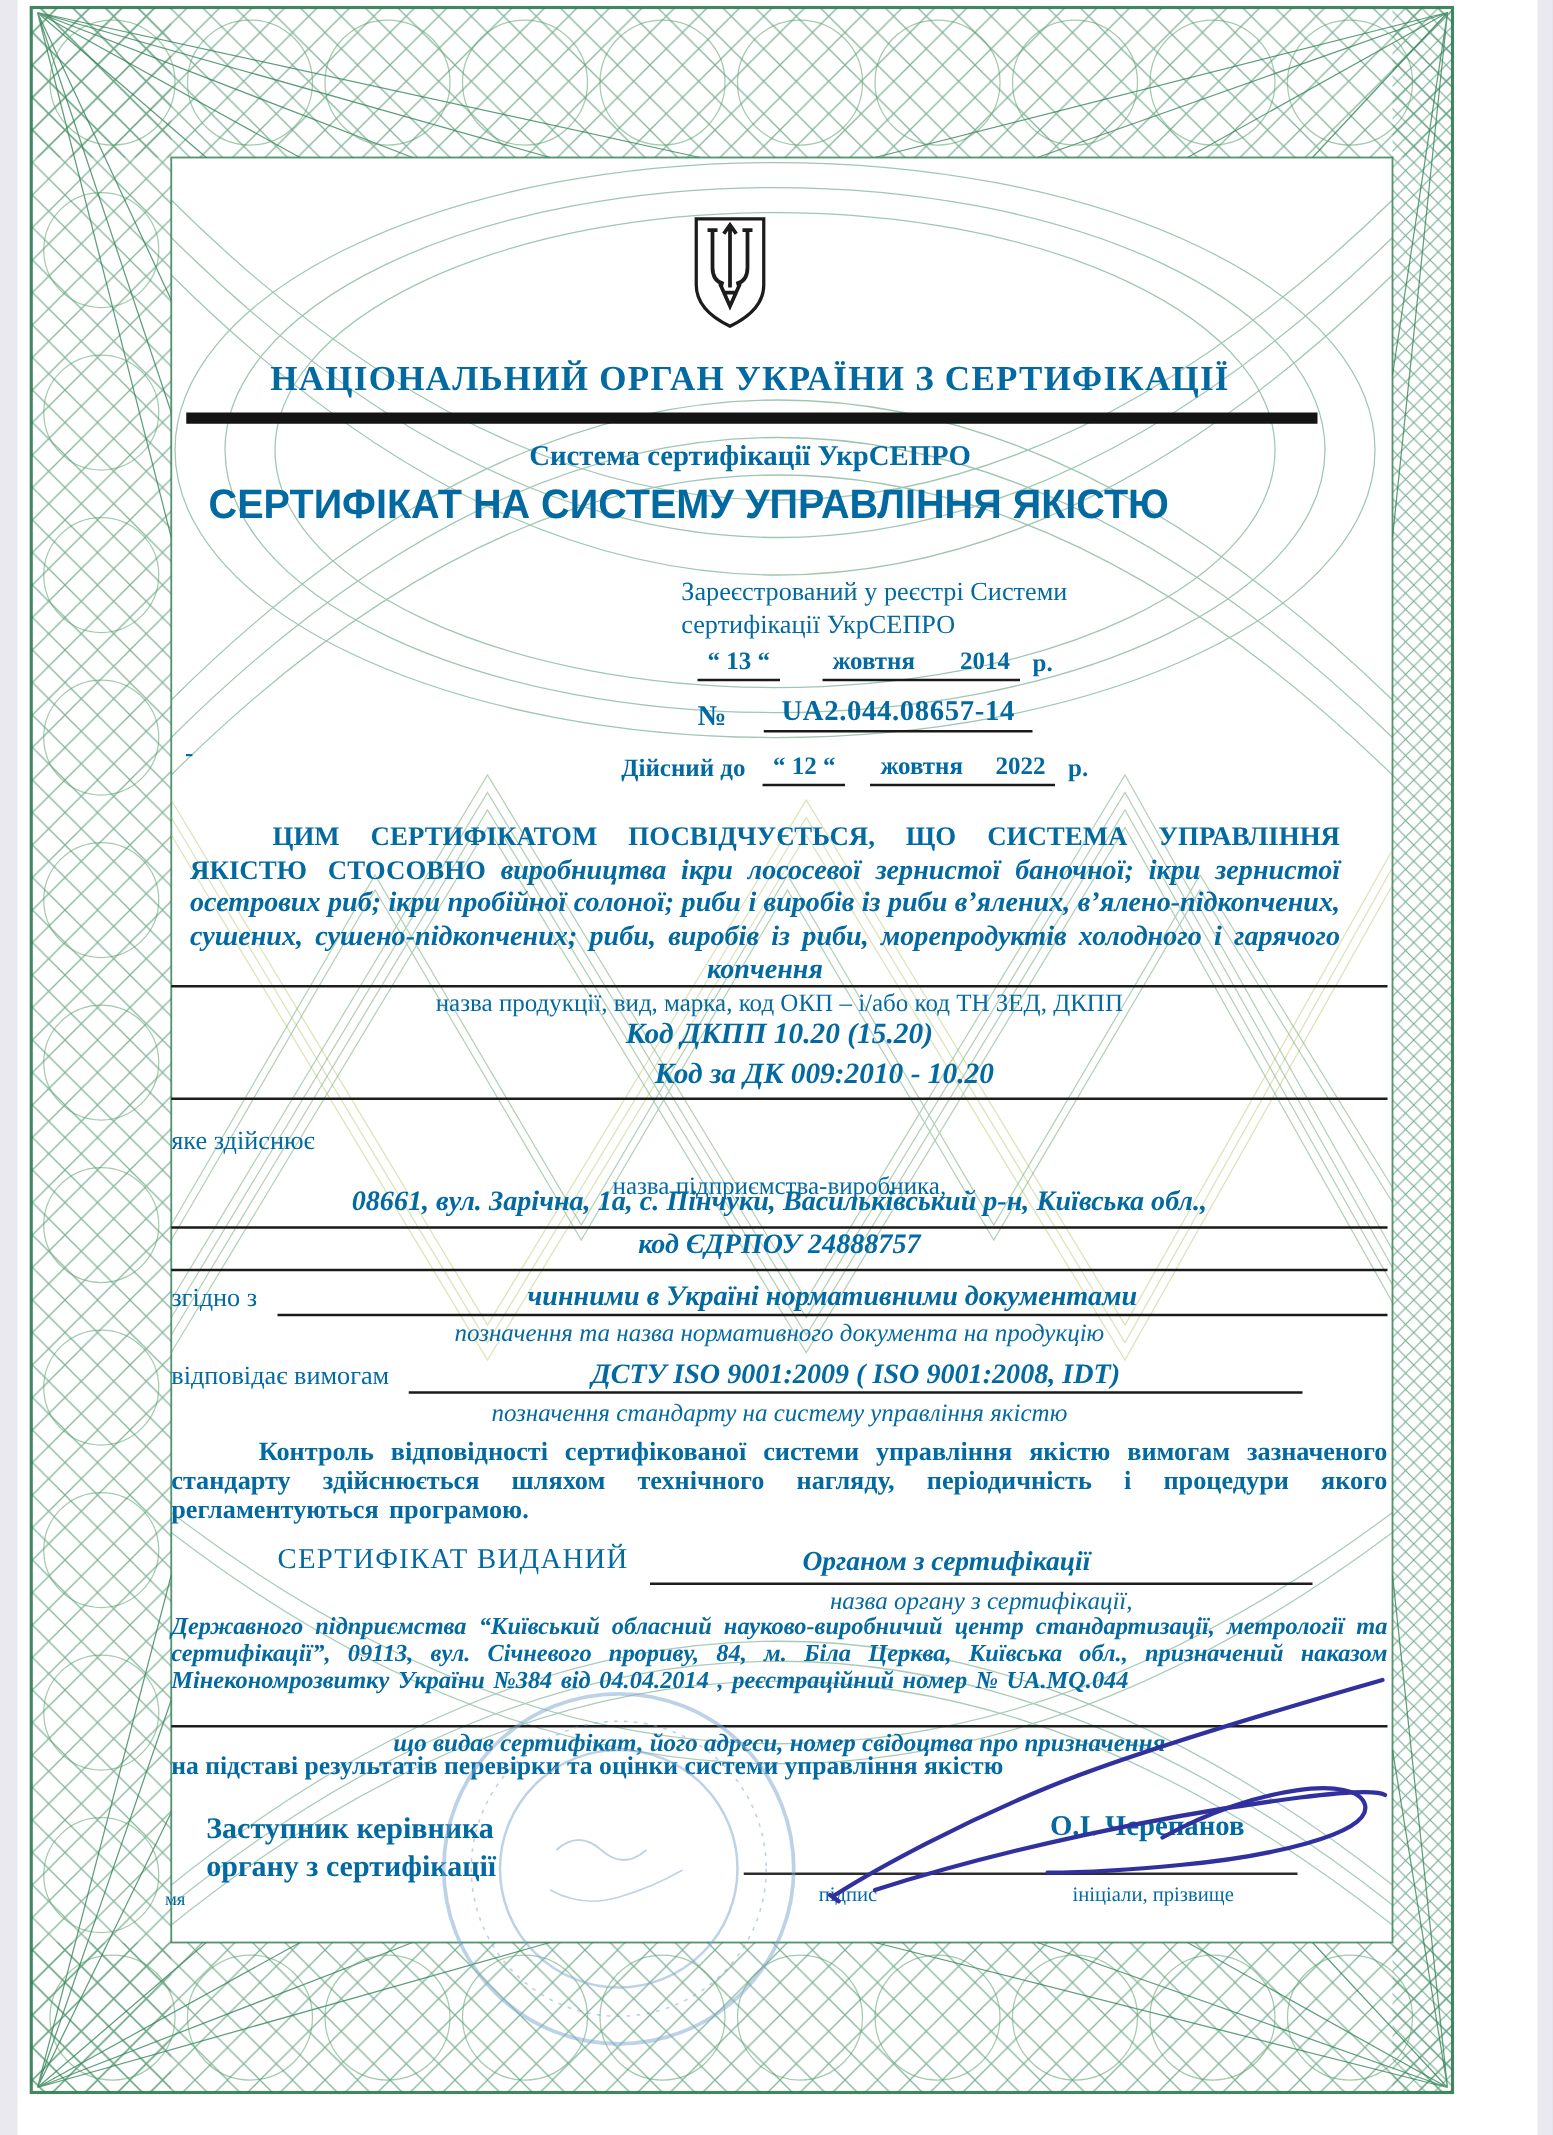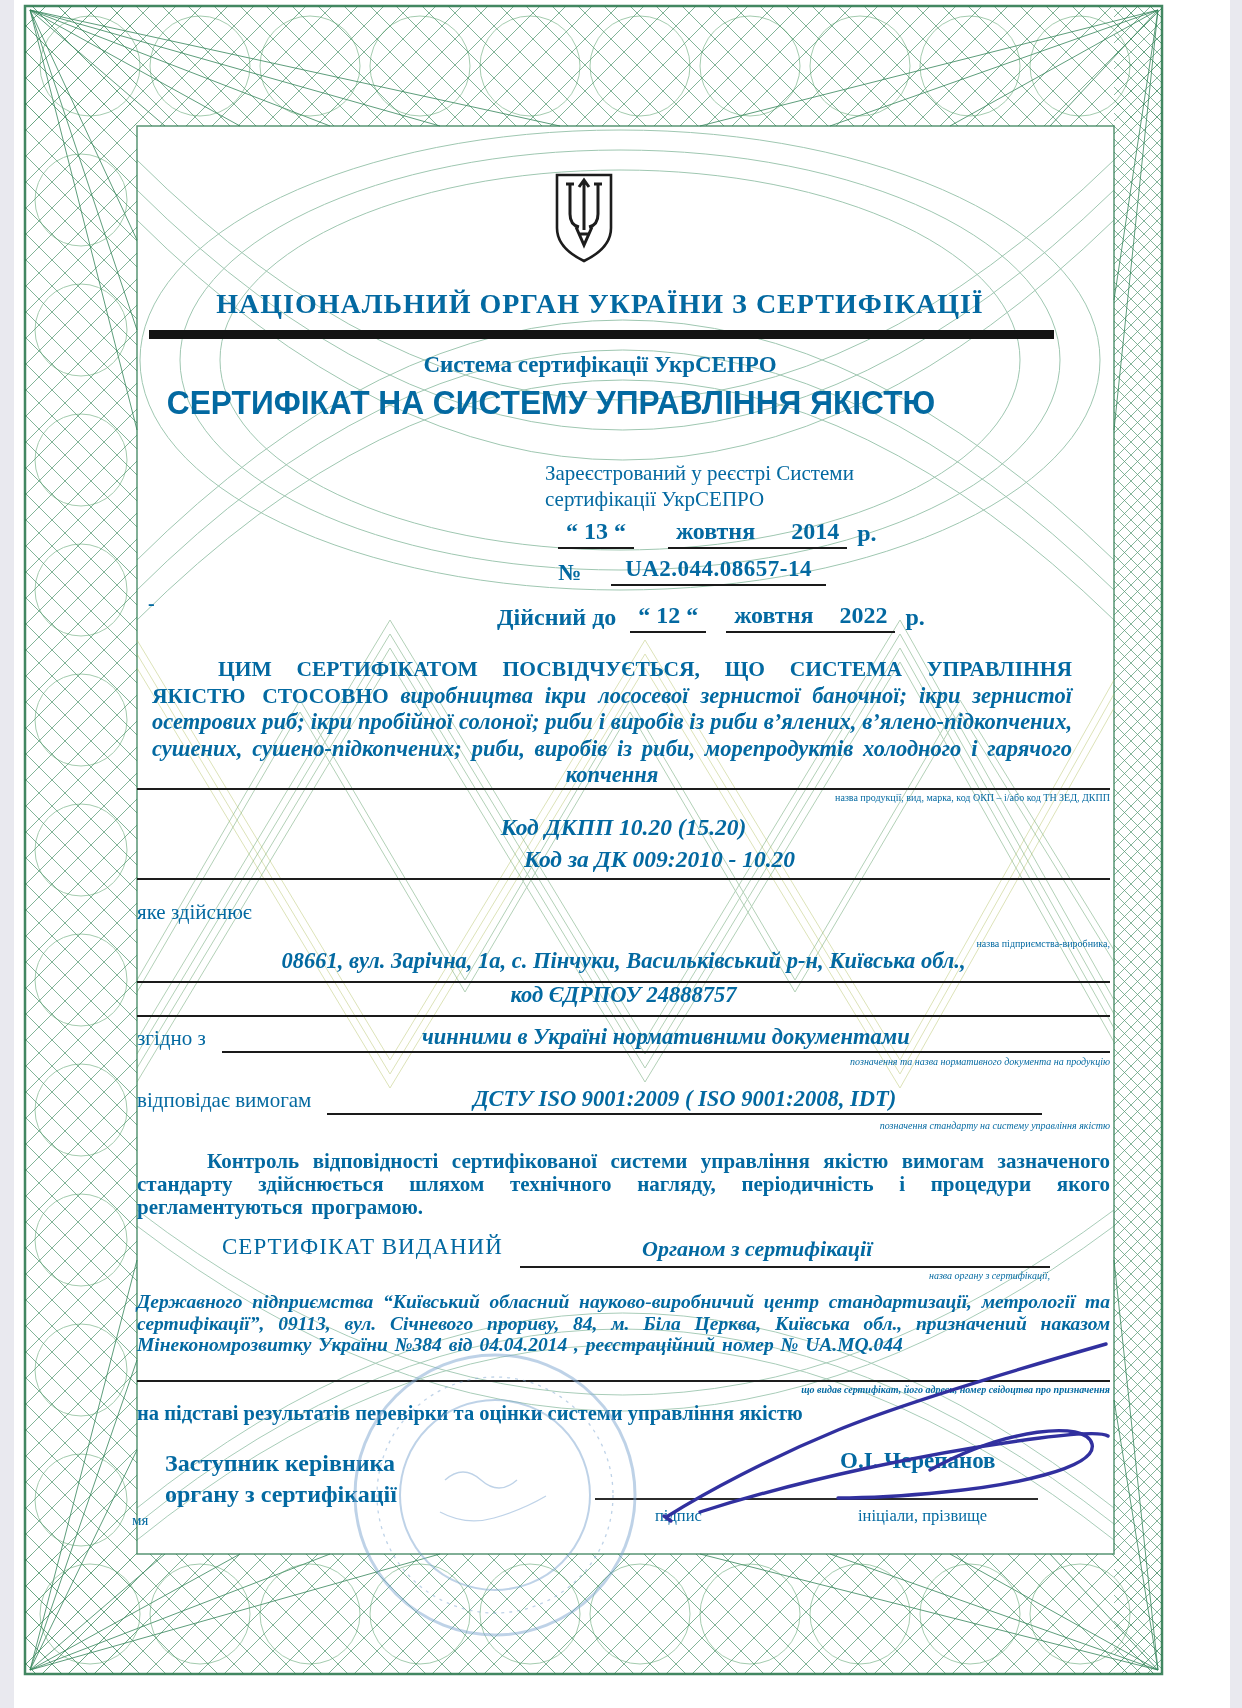--- a/index.html
+++ b/index.html
@@ -10,33 +10,33 @@
   .edge.left{left:0;width:14px;}
   .edge.right{right:0;width:12px;}
   svg.layer{position:absolute;left:0;top:0;pointer-events:none;}
   .org-name{left:135px;top:288px;width:930px;text-align:center;font-weight:bold;
             font-size:28px;letter-spacing:1px;white-space:nowrap;}
   .rule{left:149px;top:330px;width:905px;height:9px;background:#141414;}
   .system{left:135px;top:352px;width:930px;text-align:center;font-weight:bold;font-size:23px;}
   .title{left:130px;top:384px;width:842px;text-align:center;font-family:"Liberation Sans",sans-serif;
          font-weight:bold;font-size:33px;white-space:nowrap;transform:scaleX(.96);transform-origin:50% 50%;}
   .regline{left:545px;width:430px;font-size:21px;line-height:26px;}
-  .dateline{left:558px;display:flex;align-items:flex-end;font-weight:bold;font-size:24px;justify-content:center;}
+  .dateline{left:558px;display:flex;align-items:flex-end;font-weight:bold;font-size:20px;justify-content:center;}
   .useg{display:inline-block;border-bottom:2px solid #1a1a1a;padding:0 8px 2px 8px;text-align:center;}
   .gap{display:inline-block;width:34px;}
   .ingap{display:inline-block;width:36px;}
   .suffix{margin-left:10px;padding-bottom:2px;}
   .numline{left:558px;top:556px;display:flex;align-items:flex-end;font-weight:bold;font-size:23px;}
   .numline .useg{letter-spacing:.5px;padding:0 14px 2px 14px;}
   .statement{left:152px;top:656px;width:920px;font-size:21.5px;line-height:26.5px;
              text-align:justify;text-align-last:center;text-indent:66px;}
   .st-prefix{font-weight:600;word-spacing:5px;}
   .st-subject{font-weight:bold;font-style:italic;font-size:22.5px;}
   .hline{height:2px;background:#1d1d1d;}
-  .smallcap{font-size:10px;text-align:right;}
+  .smallcap{font-size:20px;text-align:center;}
   .ital{font-style:italic;}
   .codeline{left:137px;width:973px;text-align:center;font-weight:bold;font-style:italic;font-size:23.5px;}
   .fieldrow{display:flex;align-items:flex-end;}
   .fieldrow .flabel{font-size:21px;padding-right:16px;white-space:nowrap;padding-bottom:2px;}
   .fieldrow .fvalue{flex:1;border-bottom:2px solid #1a1a1a;text-align:center;
                     font-weight:bold;font-style:italic;font-size:22.5px;padding-bottom:1px;}
   .addr{left:137px;width:973px;border-bottom:2px solid #1a1a1a;text-align:center;
         font-weight:bold;font-style:italic;font-size:22.5px;padding-bottom:7px;}
   .control{left:137px;top:1150px;width:973px;font-size:21px;line-height:23px;font-weight:bold;
            text-align:justify;text-indent:70px;word-spacing:3px;}

